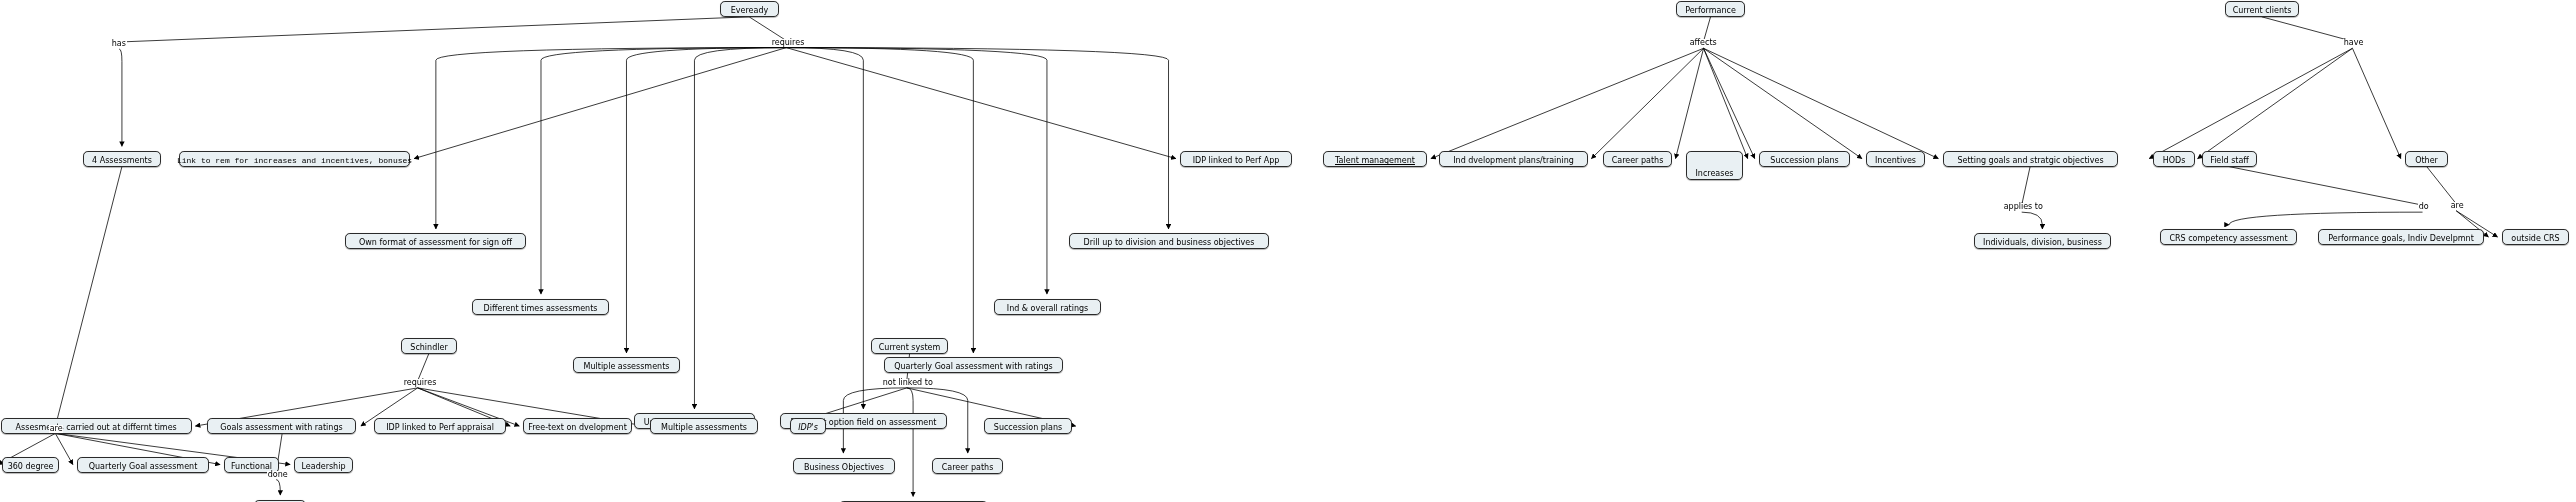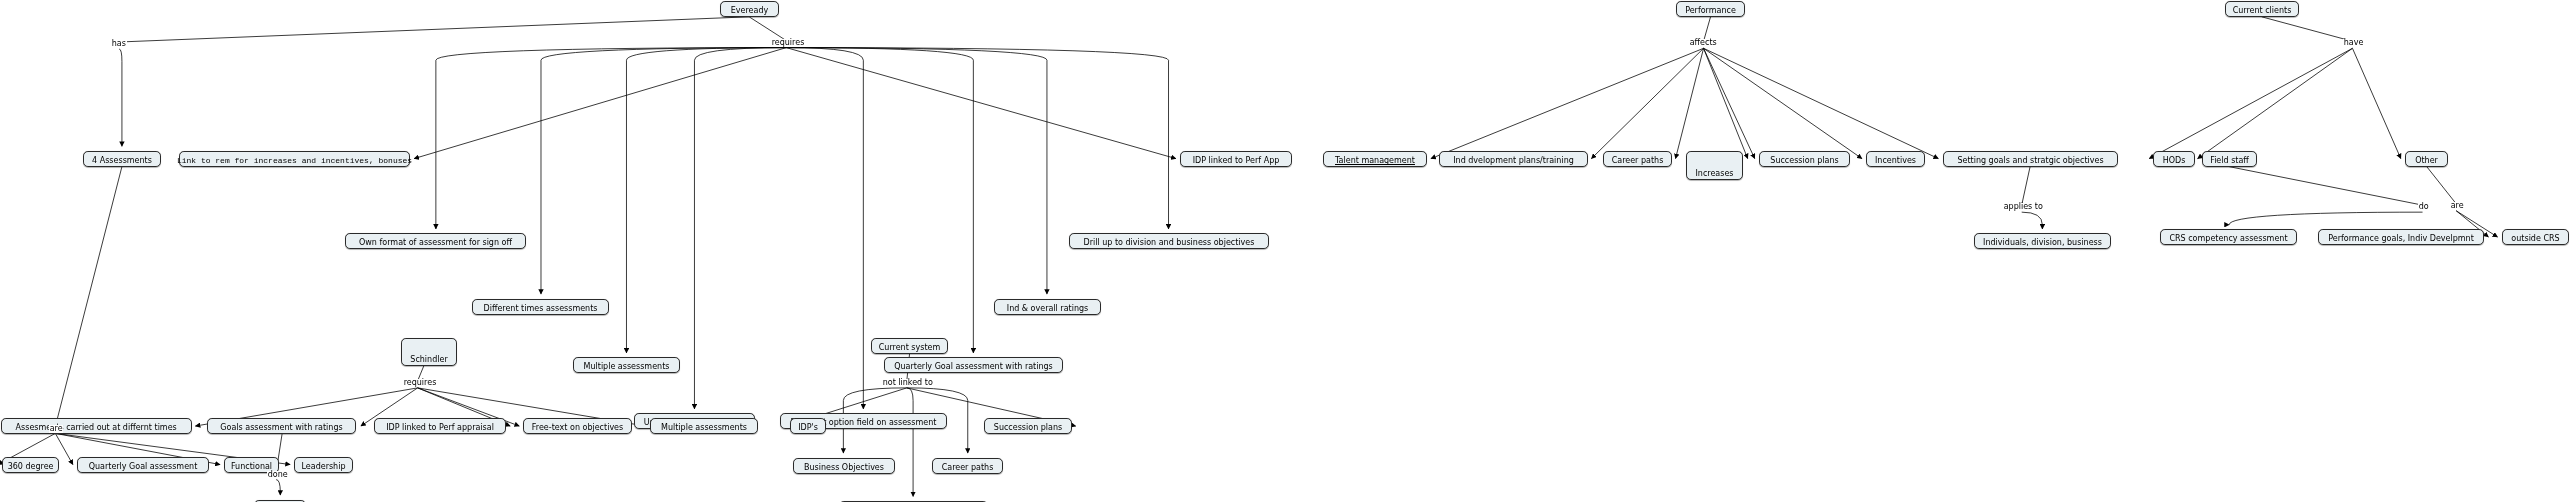--- a/index.html
+++ b/index.html
@@ -208,43 +208,43 @@
     </div>
     <div class="node" style="left: 2160px; top: 229px; width: 137px; height: 16px;">
       <span>CRS competency assessment</span>
     </div>
     <div class="node" style="left: 2318px; top: 229px; width: 166px; height: 16px;">
       <span>Performance goals, Indiv Develpmnt</span>
     </div>
     <div class="node" style="left: 2502px; top: 229px; width: 67px; height: 16px;">
       <span>outside CRS</span>
     </div>
-    <div class="node" style="left: 401px; top: 338px; width: 56px; height: 28px;">
+    <div class="node" style="left: 401px; top: 338px; width: 56px; height: 16px;">
       <span>Schindler</span>
     </div>
     <div class="node" style="left: 0.7px; top: 418px; width: 191px; height: 16px;">
       <span>Assesments carried out at differnt times</span>
     </div>
     <div class="node" style="left: 207px; top: 418px; width: 149px; height: 16px;">
       <span>Goals assessment with ratings</span>
     </div>
     <div class="node" style="left: 374px; top: 418px; width: 132px; height: 16px;">
       <span>IDP linked to Perf appraisal</span>
     </div>
     <div class="node" style="left: 523px; top: 418px; width: 109px; height: 16px;">
-      <span>Free-text on objectives</span>
+      <span>Free-text on dvelopment</span>
     </div>
     <div class="node" style="left: 650px; top: 418px; width: 108px; height: 16px;">
       <span>Multiple assessments</span>
     </div>
     <div class="node" style="left: 254px; top: 500px; width: 52px; height: 16px;"></div>
     <div class="node" style="left: 871px; top: 338px; width: 77px; height: 16px;">
       <span>Current system</span>
     </div>
-    <div class="node" style="left: 790px; top: 418px; width: 36px; height: 16px;">
+    <div class="node" style="left: 790px; top: 418px; width: 36px; height: 16px; font-style: italic;">
       <span>IDP's</span>
     </div>
     <div class="node" style="left: 984px; top: 418px; width: 88px; height: 16px;">
       <span>Succession plans</span>
     </div>
     <div class="node" style="left: 793px; top: 458px; width: 102px; height: 16px;">
       <span>Business Objectives</span>
     </div>
     <div class="node" style="left: 932px; top: 458px; width: 71px; height: 16px;">
       <span>Career paths</span>

